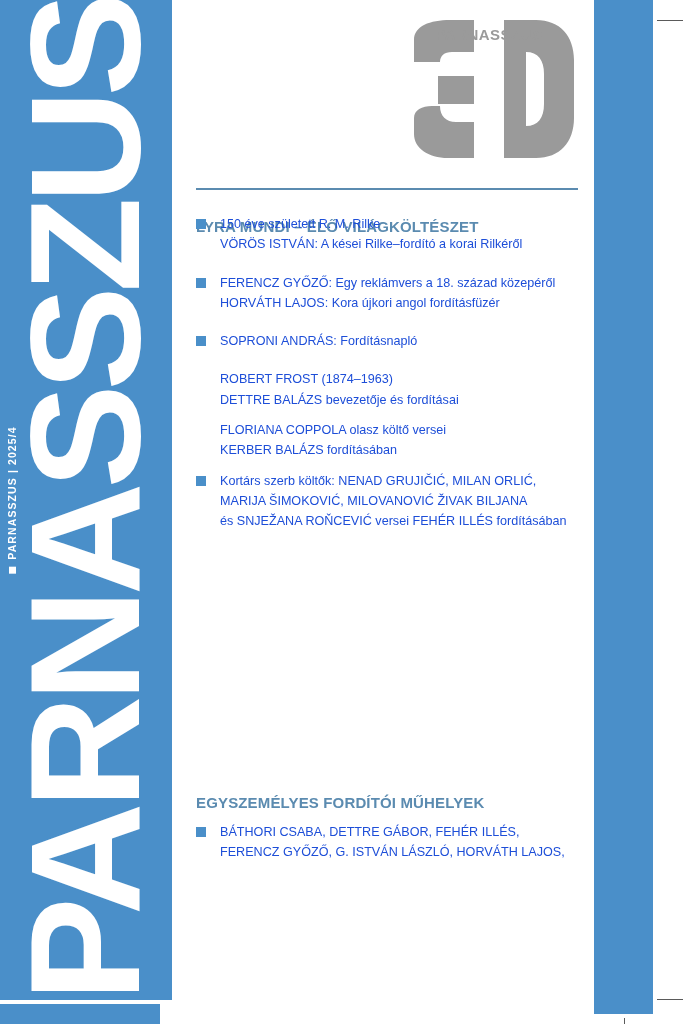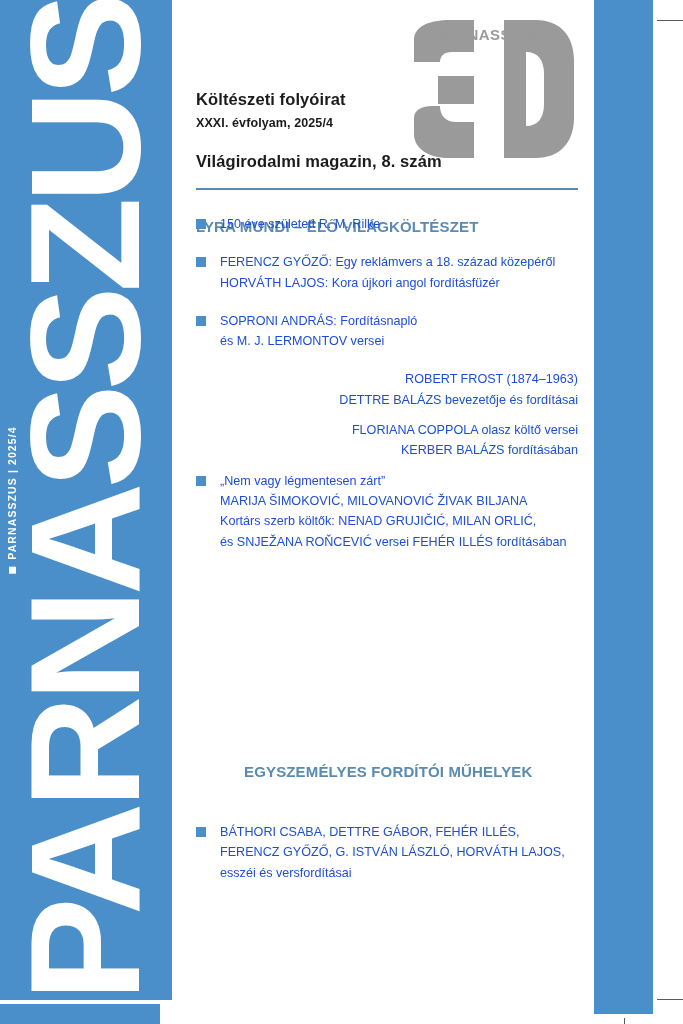--- a/index.html
+++ b/index.html
@@ -193,38 +193,38 @@
     letter-spacing: .15px;
   }
 
   
   .groups { position: absolute; left: 0; top: 214px; width: 382px; }
   .group {
     position: relative;
     padding-left: 24px;
     margin-bottom: 18px;
   }
-  .group.tight { margin-bottom: 10px; text-align: right; }
+  .group.tight { margin-bottom: 10px; }
   .bullet {
     position: absolute;
     left: 0;
     top: 5px;
     width: 10px;
     height: 10px;
     background: #4a8fc9;
   }
   .line {
     font-size: 12.6px;
     line-height: 20.3px;
     color: #1d4ed8;
     white-space: nowrap;
   }
 
   .head-lyra { position: absolute; left: 0; top: 218px; }
-  .head-egy  { position: absolute; left: 0; top: 763px; margin-left: 48px; }
+  .head-egy  { position: absolute; left: 0; top: 794px; }
   .groups-2  { position: absolute; left: 0; top: 822px; width: 382px; }
 </style>
 </head>
 <body>
 
 <div class="page">
 
   <div class="left-panel">
     <div class="wordmark-wrap">
       <div class="wordmark">PARNASSZUS</div>
@@ -256,67 +256,60 @@
 
           <path d="M96 2 L128 2 C152 2, 166 18, 166 42 L166 100 C166 124, 152 140, 128 140 L96 140 Z M118 34 L118 108 C130 108, 136 100, 136 86 L136 56 C136 42, 130 34, 118 34 Z"></path>
         </g>
 
         <rect x="66" y="0" width="30" height="145" fill="#ffffff"></rect>
 
         <text x="81" y="22" fill="#9a9a9a" font-family="Liberation Sans, sans-serif" font-size="15" font-weight="700" letter-spacing="0.5" text-anchor="middle">PARNASSZUS</text>
       </svg>
     </div>
 
-    <div class="masthead">
-      <div class="mast-title">Költészeti folyóirat</div>
-      <div class="mast-sub">XXXI. évfolyam, 2025/4</div>
-      <div class="mast-world">Világirodalmi magazin, 8. szám</div>
-    </div>
 
     <div class="rule"></div>
 
     <div class="section-head head-lyra">LYRA MUNDI – ÉLŐ VILÁGKÖLTÉSZET</div>
 
     <div class="groups" id="groups1">
         <div class="group">
           <span class="bullet"></span>
           <div class="line">150 éve született R. M. Rilke</div>
+          <div class="line">VÖRÖS ISTVÁN: A kései Rilke–fordító a korai Rilkéről</div>
         </div>
         <div class="group">
           <span class="bullet"></span>
           <div class="line">FERENCZ GYŐZŐ: Egy reklámvers a 18. század közepéről</div>
           <div class="line">HORVÁTH LAJOS: Kora újkori angol fordításfüzér</div>
         </div>
         <div class="group">
           <span class="bullet"></span>
           <div class="line">SOPRONI ANDRÁS: Fordításnapló</div>
-          <div class="line">és M. J. LERMONTOV versei</div>
         </div>
         <div class="group tight">
           <div class="line">ROBERT FROST (1874–1963)</div>
           <div class="line">DETTRE BALÁZS bevezetője és fordításai</div>
         </div>
         <div class="group tight">
           <div class="line">FLORIANA COPPOLA olasz költő versei</div>
           <div class="line">KERBER BALÁZS fordításában</div>
         </div>
         <div class="group">
           <span class="bullet"></span>
-          <div class="line">„Nem vagy légmentesen zárt”</div>
+          <div class="line">Kortárs szerb költők: NENAD GRUJIČIĆ, MILAN ORLIĆ,</div>
           <div class="line">MARIJA ŠIMOKOVIĆ, MILOVANOVIĆ ŽIVAK BILJANA</div>
-          <div class="line">Kortárs szerb költők: NENAD GRUJIČIĆ, MILAN ORLIĆ,</div>
           <div class="line">és SNJEŽANA ROŇCEVIĆ versei FEHÉR ILLÉS fordításában</div>
         </div>
       </div>
 
     <div class="section-head head-egy">EGYSZEMÉLYES FORDÍTÓI MŰHELYEK</div>
 
     <div class="groups-2" id="groups2">
         <div class="group">
           <span class="bullet"></span>
           <div class="line">BÁTHORI CSABA, DETTRE GÁBOR, FEHÉR ILLÉS,</div>
           <div class="line">FERENCZ GYŐZŐ, G. ISTVÁN LÁSZLÓ, HORVÁTH LAJOS,</div>
-          <div class="line">esszéi és versfordításai</div>
         </div>
       </div>
 
   </div>
 </div>
 
 </body></html>

